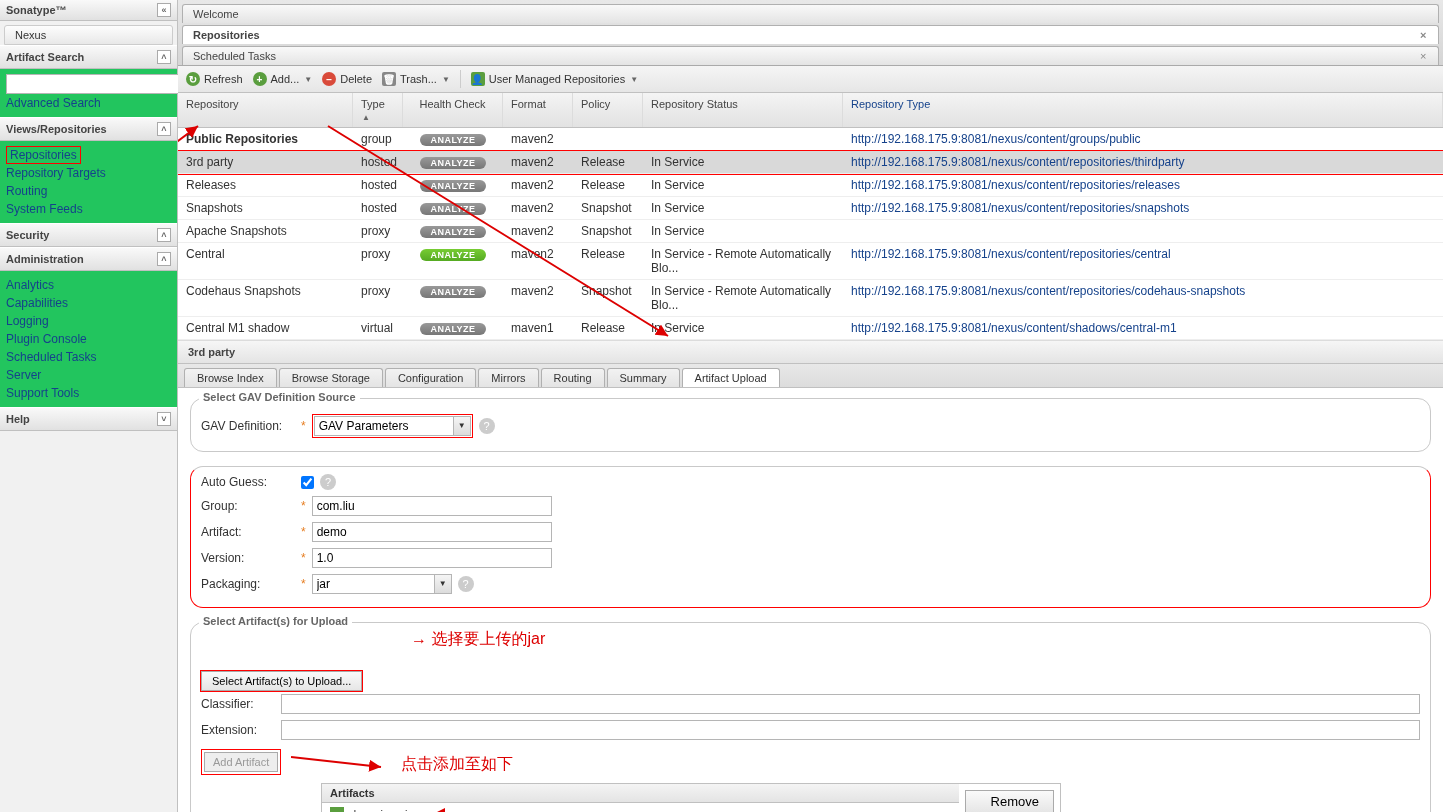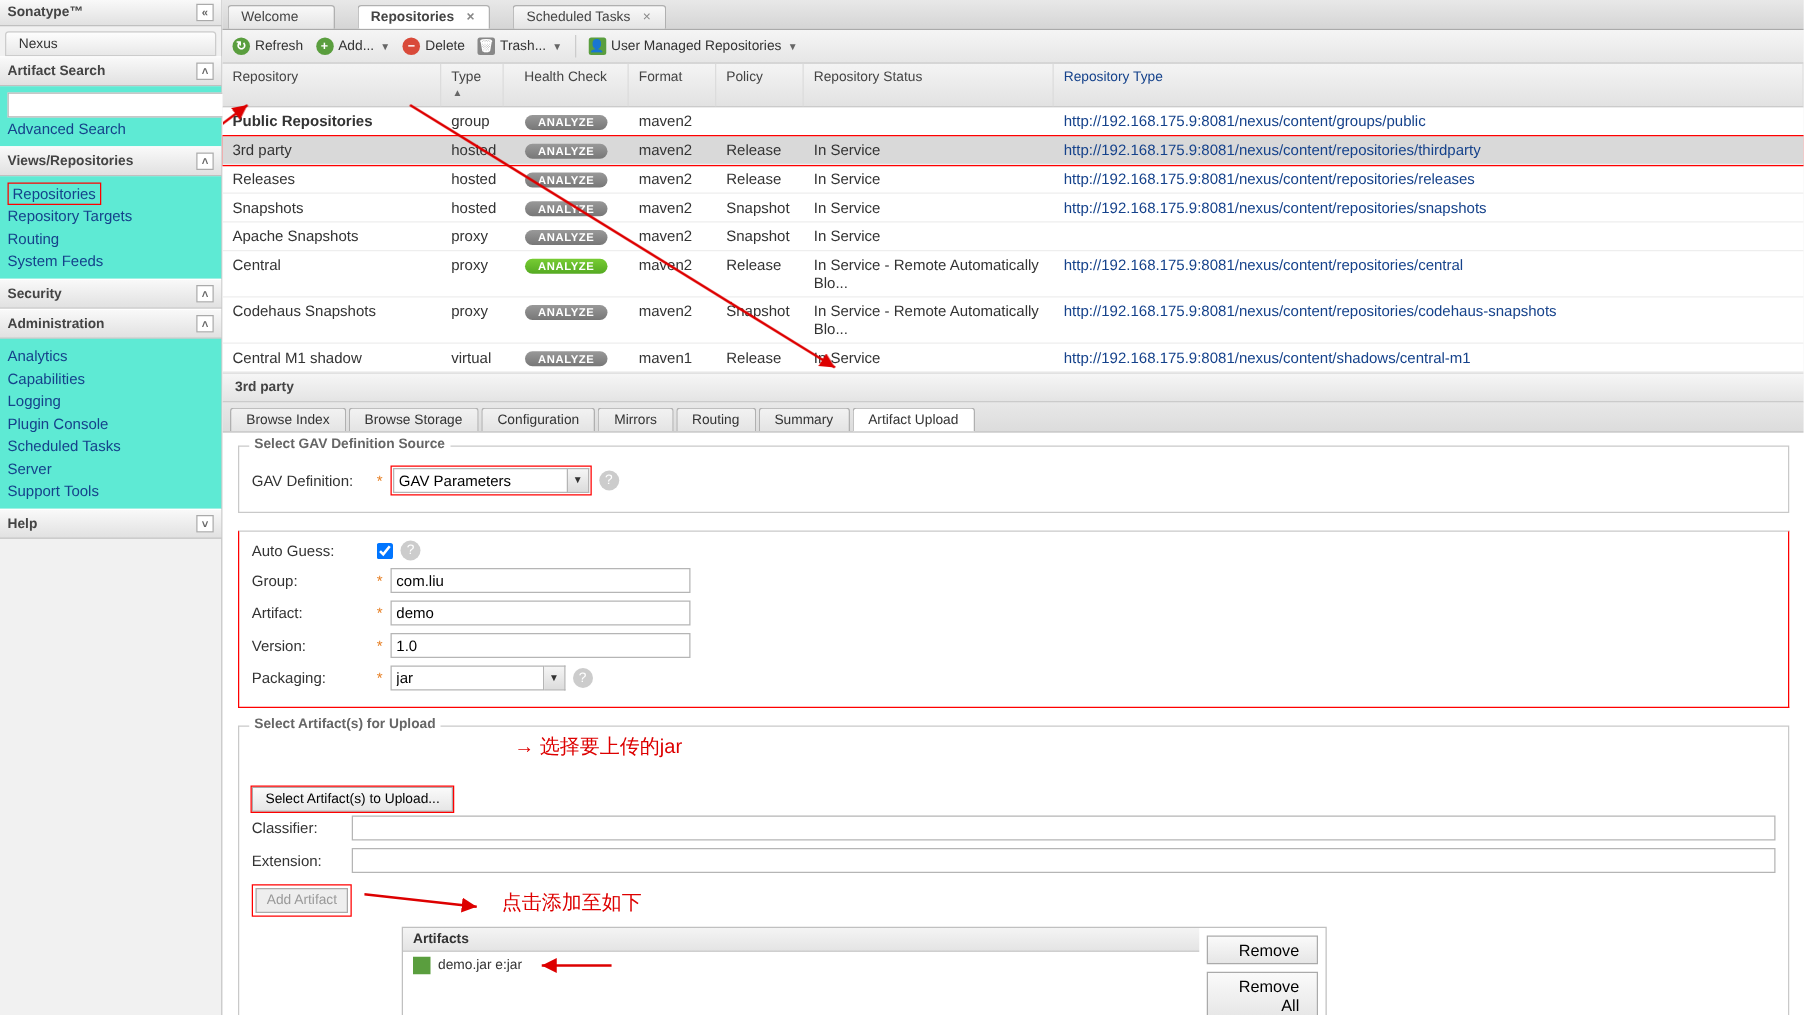--- a/index.html
+++ b/index.html
@@ -3,28 +3,28 @@
 <meta charset="utf-8">
 <style>
 * { box-sizing: border-box; margin: 0; padding: 0; }
 body { font-family: Arial, Helvetica, sans-serif; font-size: 12px; color: #333; background: #fff; overflow: hidden; }
 .app { display: flex; height: 812px; width: 1443px; }
 .sidebar { width: 178px; background: #f1f1f1; border-right: 1px solid #c0c0c0; display: flex; flex-direction: column; }
 .sidebar-title { background: linear-gradient(#f9f9f9,#e1e1e1); border-bottom: 1px solid #c0c0c0; padding: 3px 6px; font-weight: bold; color: #444; display: flex; justify-content: space-between; align-items: center; font-size: 11px; }
 .collapse-btn { width: 14px; height: 14px; border: 1px solid #aaa; background: #fff; font-size: 9px; text-align: center; line-height: 12px; color: #666; cursor: pointer; }
 .side-tab { background: linear-gradient(#fdfdfd,#e8e8e8); border: 1px solid #ccc; border-radius: 3px 3px 0 0; padding: 3px 10px; margin: 4px 4px 0 4px; display: inline-block; font-size: 11px; }
 .panel-header { background: linear-gradient(#f9f9f9,#e1e1e1); border-top: 1px solid #fff; border-bottom: 1px solid #c0c0c0; padding: 4px 6px; font-weight: bold; color: #444; display: flex; justify-content: space-between; align-items: center; font-size: 11px; }
-.panel-body { background: #5eead4; padding: 5px 6px; }
+.panel-body { background: #22c55e; padding: 5px 6px; }
 .search-row { display: flex; gap: 2px; }
 .search-input { flex: 1; border: 1px solid #b5b5b5; height: 20px; padding: 0 3px; }
 .search-btn { width: 20px; height: 20px; border: 1px solid #b5b5b5; background: #eee; font-size: 12px; cursor: pointer; }
 .link { color: #15428b; cursor: pointer; display: block; padding: 2px 0; }
 .link.highlighted { border: 1px solid red; padding: 1px 3px; display: inline-block; }
 .main { flex: 1; display: flex; flex-direction: column; background: #f1f1f1; }
-.tabs-bar { background: linear-gradient(#e8e8e8,#d5d5d5); border-bottom: 1px solid #aaa; display: flex; padding: 4px 4px 0 4px; gap: 18px; }
+.tabs-bar { background: linear-gradient(#e8e8e8,#d5d5d5); border-bottom: 1px solid #aaa; display: flex; padding: 4px 4px 0 4px; gap: 2px; flex-direction: column; }
 .tab { background: linear-gradient(#f9f9f9,#e4e4e4); border: 1px solid #b0b0b0; border-bottom: none; border-radius: 3px 3px 0 0; padding: 3px 28px 3px 10px; position: relative; font-size: 11px; color: #444; cursor: pointer; }
 .tab.active { background: #fff; font-weight: bold; }
 .tab-close { position: absolute; right: 6px; top: 3px; width: 12px; height: 12px; font-size: 11px; color: #888; cursor: pointer; }
 .toolbar { background: linear-gradient(#f5f5f5,#e6e6e6); border-bottom: 1px solid #c0c0c0; padding: 4px 8px; display: flex; gap: 10px; align-items: center; }
 .tbtn { display: inline-flex; align-items: center; gap: 4px; color: #333; cursor: pointer; font-size: 11px; }
 .ticon { width: 14px; height: 14px; border-radius: 50%; display: inline-flex; align-items: center; justify-content: center; color: #fff; font-size: 10px; font-weight: bold; }
 .ic-refresh { background: #5a9e3e; }
 .ic-add { background: #5a9e3e; }
 .ic-delete { background: #d94a3a; }
 .ic-trash { background: #888; border-radius: 2px; }
@@ -44,21 +44,21 @@
 .c-status { width: 200px; }
 .c-path { flex: 1; color: #15428b; }
 .analyze-btn { display: inline-block; padding: 1px 10px; border-radius: 10px; font-size: 9px; color: #fff; font-weight: bold; letter-spacing: 0.5px; }
 .ab-gray { background: linear-gradient(#999,#777); }
 .ab-green { background: linear-gradient(#7c3,#5a2); }
 .detail-header { background: linear-gradient(#f6f6f6,#e4e4e4); border-top: 1px solid #dcdcdc; border-bottom: 1px solid #c0c0c0; padding: 5px 10px; font-weight: bold; font-size: 11px; color: #444; }
 .detail-tabs { background: linear-gradient(#e8e8e8,#dcdcdc); display: flex; padding: 4px 6px 0 6px; border-bottom: 1px solid #c0c0c0; gap: 2px; }
 .dtab { background: linear-gradient(#f2f2f2,#e4e4e4); border: 1px solid #b0b0b0; border-bottom: none; border-radius: 3px 3px 0 0; padding: 3px 12px; font-size: 11px; cursor: pointer; }
 .dtab.active { background: #fff; }
 .form-area { background: #fff; padding: 10px 12px; flex: 1; overflow: auto; }
-.fieldset { border: 1px solid #c9c9c9; border-radius: 0; padding: 12px 10px 10px 10px; margin-bottom: 14px; position: relative; }
+.fieldset { border: 1px solid #c9c9c9; border-radius: 13px; padding: 12px 10px 10px 10px; margin-bottom: 14px; position: relative; }
 .fieldset.highlighted { border-color: red; }
 .legend { position: absolute; top: -8px; left: 8px; background: #fff; padding: 0 4px; font-size: 11px; font-weight: bold; color: #666; }
 .form-row { display: flex; align-items: center; padding: 3px 0; }
 .form-label { width: 100px; font-size: 12px; color: #333; }
 .req { color: #e67e22; margin-right: 6px; }
 .form-input { border: 1px solid #b5b5b5; height: 20px; padding: 0 4px; font-size: 12px; flex: 1; }
 .form-input.w-fixed { flex: none; width: 240px; }
 .combo { display: flex; align-items: center; }
 .combo-arrow { width: 17px; height: 20px; border: 1px solid #b5b5b5; border-left: none; background: linear-gradient(#f5f5f5,#dcdcdc); font-size: 8px; text-align: center; line-height: 18px; cursor: pointer; }
 .help-ic { width: 16px; height: 16px; border-radius: 50%; background: #ccc; color: #fff; font-size: 11px; text-align: center; line-height: 16px; margin-left: 6px; cursor: pointer; }

